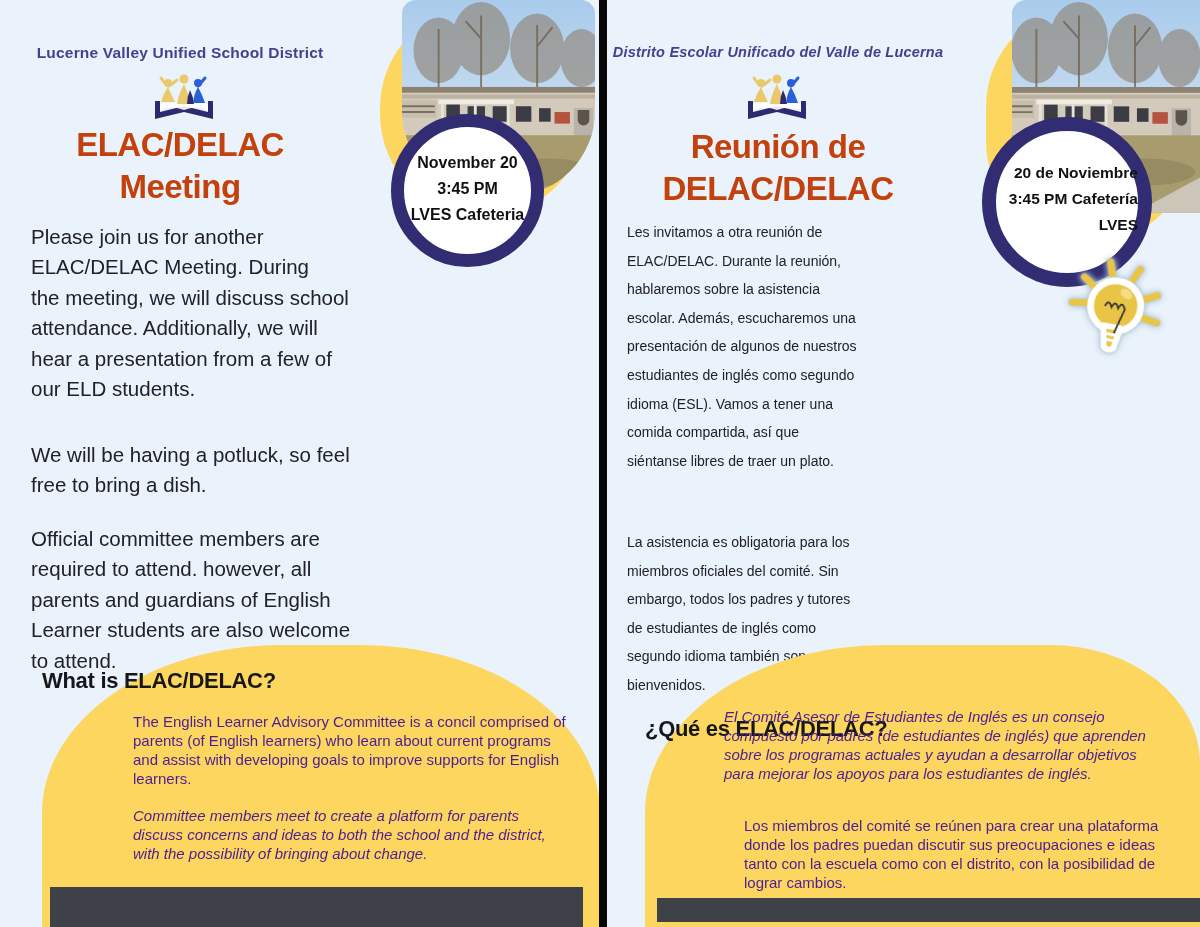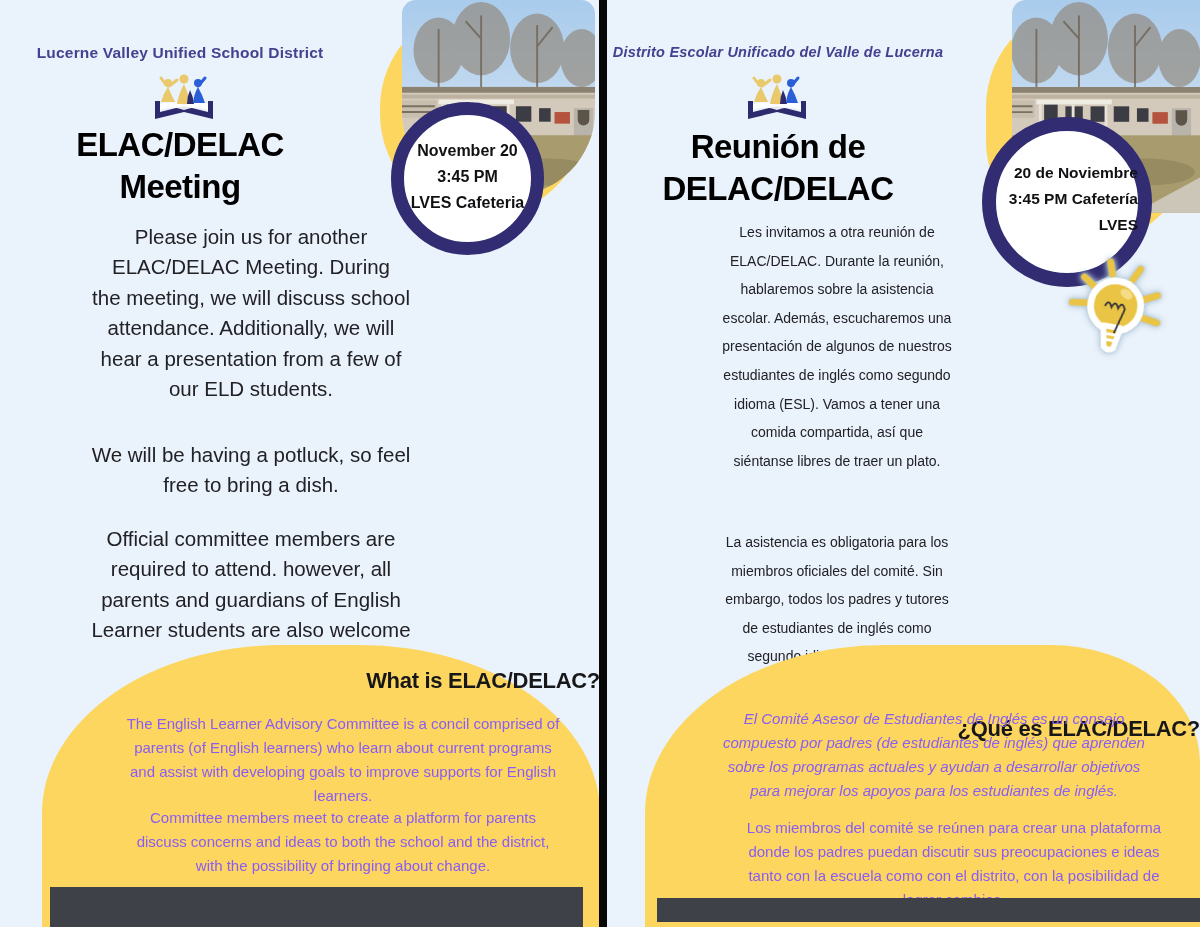--- a/index.html
+++ b/index.html
@@ -2,60 +2,60 @@
 <html><head>
 <meta charset="utf-8">
 <style>
   html,body{margin:0;padding:0;background:#cfd8e2;}
   .canvas{
     position:relative;width:1200px;height:927px;overflow:hidden;
     background:#eaf2fb;
     font-family:"Liberation Sans","DejaVu Sans",sans-serif;
   }
   .abs{position:absolute;}
-  .pre{white-space:pre-line;text-align:center;}
+  .pre{white-space:pre-line;}
 
   
   .divider{left:599px;top:0;width:8px;height:927px;background:#070708;}
 
   
   .district{top:44px;width:340px;text-align:center;font-size:15.5px;
     color:#45408f;letter-spacing:.2px;font-weight:bold;}
   .district.en{left:10px;}
   .district.es{left:608px;font-size:14.5px;font-style:italic;}
 
   
-  .title{font-weight:bold;font-size:33px;line-height:42px;color:#000000;
+  .title{font-weight:bold;font-size:33px;line-height:42px;color:#c2410c;
     text-align:center;letter-spacing:-.5px;}
   .title.en{left:10px;top:124px;width:340px;}
   .title.es{left:608px;top:126px;width:340px;}
 
   
   .body-text{font-size:20.5px;line-height:30.4px;color:#212126;}
   .body-text.es{font-size:14px;line-height:28.6px;}
 
   
   .blob{background:#fcd65e;border-radius:103px;}
   .photo{overflow:hidden;}
   .photo svg{display:block;}
   .photo.en{left:402px;top:0;width:193px;height:196px;border-radius:14px 14px 85px 85px;}
   .photo.es{left:1012px;top:0;width:188px;height:232px;border-radius:14px 0 0 85px;}
   .badge{background:#ffffff;border:13px solid #322c72;border-radius:50%;
     box-sizing:border-box;text-align:center;font-weight:bold;color:#111114;}
-  .badge.en{left:391px;top:102px;width:153px;height:153px;font-size:16px;line-height:26px;padding-top:23px;}
+  .badge.en{left:391px;top:114px;width:153px;height:153px;font-size:16px;line-height:26px;padding-top:23px;}
   .badge.es{left:982px;top:117px;width:170px;height:170px;border-width:14px;font-size:15.5px;line-height:26px;padding-top:29px;text-align:right;}
 
   
   .arch{background:#fcd65e;top:645px;height:282px;}
   .arch.en{left:42px;width:558px;border-radius:240px 240px 0 0 / 168px 168px 0 0;}
   .arch.es{left:645px;width:555px;border-radius:240px 150px 0 0 / 168px 118px 0 0;}
-  .arch-heading{top:668px;text-align:right;font-weight:bold;font-size:22px;color:#17171a;letter-spacing:-.3px;}
+  .arch-heading{top:668px;text-align:left;font-weight:bold;font-size:22px;color:#17171a;letter-spacing:-.3px;}
   .arch-heading.en{left:42px;width:558px;}
   .arch-heading.es{left:645px;width:555px;margin-top:48px;}
-  .arch-body{font-size:15px;line-height:24px;color:#8b5cf6;}
+  .arch-body{font-size:15px;line-height:19px;color:#4c1d95;margin-left:40px;}
 
   
   .bar{background:#3e4147;}
   .bar.en{left:50px;top:887px;width:533px;height:40px;}
   .bar.es{left:657px;top:898px;width:543px;height:24px;}
 
   .logo{width:62px;height:46px;}
   .logo.en{left:153px;top:74px;}
   .logo.es{left:746px;top:74px;}
 
@@ -195,21 +195,21 @@
 parents and guardians of English
 Learner students are also welcome
 to attend.</div>
 
     <div class="abs arch en"></div>
     <div class="abs arch-heading en">What is ELAC/DELAC?</div>
     <div class="abs arch-body pre" style="left:93px;top:712px;width:500px;">The English Learner Advisory Committee is a concil comprised of
 parents (of English learners) who learn about current programs
 and assist with developing goals to improve supports for English
 learners.</div>
-    <div class="abs arch-body pre" style="left:93px;top:806px;width:500px;">Committee members meet to create a platform for parents
+    <div class="abs arch-body pre" style="left:93px;top:806px;width:500px;font-style:italic;">Committee members meet to create a platform for parents
 discuss concerns and ideas to both the school and the district,
 with the possibility of bringing about change.</div>
 
     <div class="abs bar en"></div>
   </section>
 
   <div class="abs divider"></div>
 
   <section>
     <div class="abs district es">Distrito Escolar Unificado del Valle de Lucerna</div>

